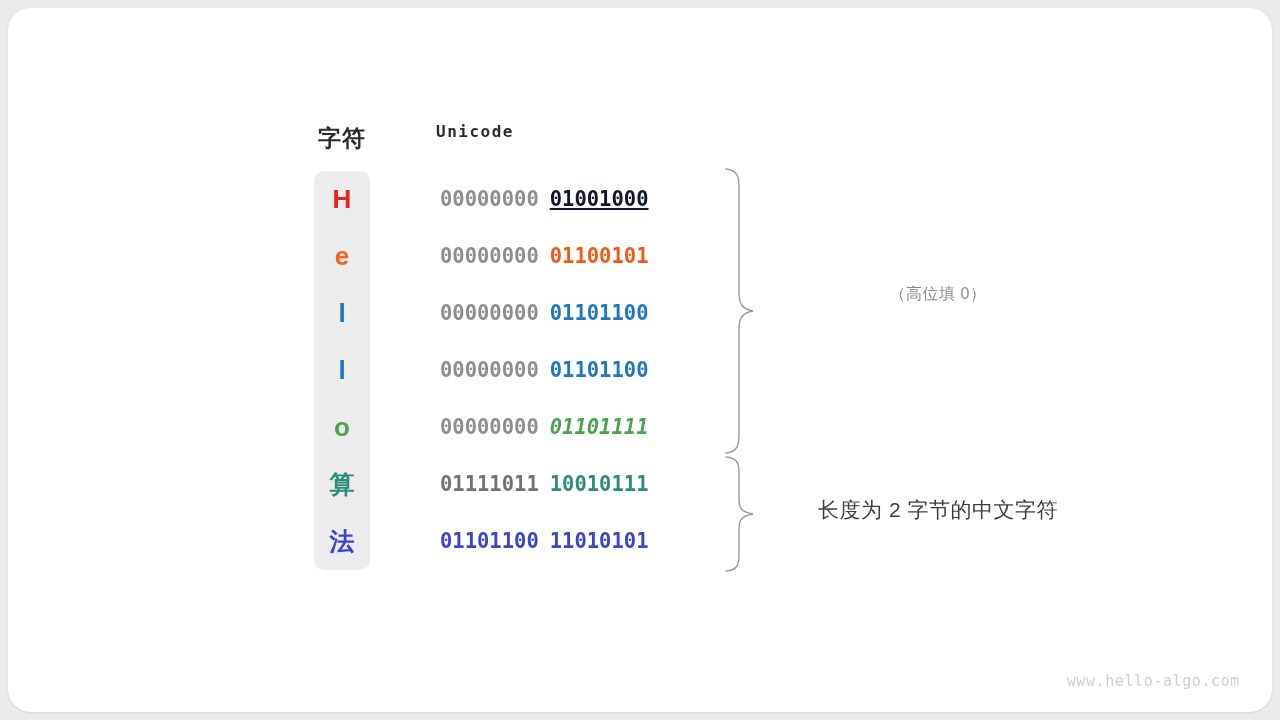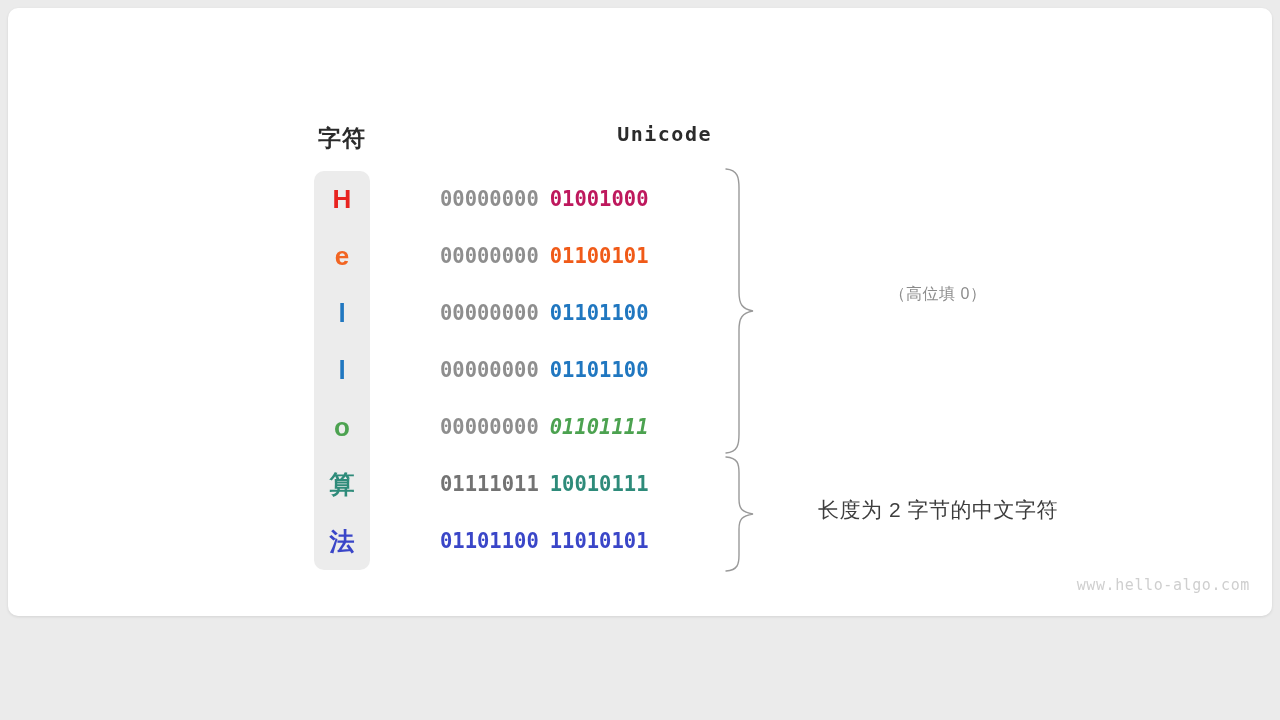--- a/index.html
+++ b/index.html
@@ -15,48 +15,48 @@
     width: 1280px;
     height: 720px;
     background: #ebebeb;
     overflow: hidden;
   }
   #card {
     position: absolute;
     left: 8px;
     top: 8px;
     width: 1264px;
-    height: 608px;
+    height: 704px;
     background: #ffffff;
-    border-radius: 10px;
+    border-radius: 23px;
     box-shadow: 0 1px 3px rgba(0,0,0,0.10);
   }
 
   
   .col-header {
     position: absolute;
     font-weight: bold;
     color: #2b2b2b;
     white-space: nowrap;
   }
   #header-char {
     left: 306px;
     top: 115px;
     width: 56px;
     text-align: center;
     font-size: 23px;
     letter-spacing: 1px;
   }
   #header-unicode {
-    left: 452px;
+    left: 428px;
     top: 114px;
     width: 252px;
-    text-align: right;
+    text-align: left;
     font-family: "DejaVu Sans Mono", "Liberation Mono", monospace;
-    font-size: 20px;
+    font-size: 16px;
     letter-spacing: 1.5px;
   }
 
   
   #char-pill {
     position: absolute;
     left: 306px;
     top: 163px;
     width: 56px;
     height: 399px;
@@ -111,21 +111,21 @@
   .ann-line2 {
     font-size: 16px;
     color: #8c8c8c;
     letter-spacing: 0.5px;
     margin-top: 8px;
   }
 
   
   #watermark {
     position: absolute;
-    right: 22px;
+    right: 32px;
     bottom: 22px;
     font-family: "DejaVu Sans Mono", "Liberation Mono", monospace;
     font-size: 15px;
     color: #cfcfcf;
     letter-spacing: 0.6px;
   }
 </style>
 </head>
 <body>
 
@@ -139,21 +139,21 @@
 
     <div class="char-cell" style="top: 163px; color: rgb(232, 35, 31);">H</div>
     <div class="char-cell" style="top: 220px; color: rgb(242, 101, 34);">e</div>
     <div class="char-cell" style="top: 277px; color: rgb(32, 119, 192);">l</div>
     <div class="char-cell" style="top: 334px; color: rgb(32, 119, 192);">l</div>
     <div class="char-cell" style="top: 391px; color: rgb(76, 162, 80);">o</div>
     <div class="char-cell cjk" style="top: 448px; color: rgb(46, 139, 122);">算</div>
     <div class="char-cell cjk" style="top: 505px; color: rgb(58, 70, 200);">法</div>
 
     <div class="bin-row" style="top:163px;">
-      <span class="bin-hi" style="color: rgb(142, 142, 142);">00000000</span><span class="bin-gap"></span><span class="bin-lo" style="color: #be185d;">01001000</span>
+      <span class="bin-hi" style="color: rgb(142, 142, 142);">00000000</span><span class="bin-gap"></span><span class="bin-lo" style="color: #0f172a; text-decoration: underline;">01001000</span>
     </div>
     <div class="bin-row" style="top:220px;">
       <span class="bin-hi" style="color: rgb(142, 142, 142);">00000000</span><span class="bin-gap"></span><span class="bin-lo" style="color: rgb(240, 90, 24);">01100101</span>
     </div>
     <div class="bin-row" style="top:277px;">
       <span class="bin-hi" style="color: rgb(142, 142, 142);">00000000</span><span class="bin-gap"></span><span class="bin-lo" style="color: rgb(32, 119, 192);">01101100</span>
     </div>
     <div class="bin-row" style="top:334px;">
       <span class="bin-hi" style="color: rgb(142, 142, 142);">00000000</span><span class="bin-gap"></span><span class="bin-lo" style="color: rgb(32, 119, 192);">01101100</span>
     </div>

